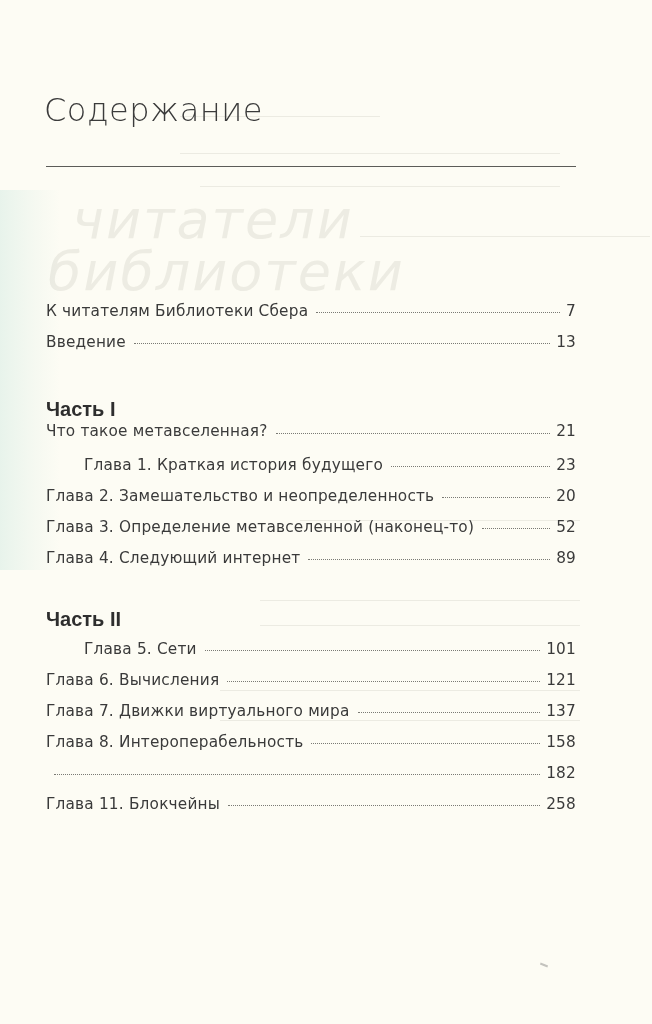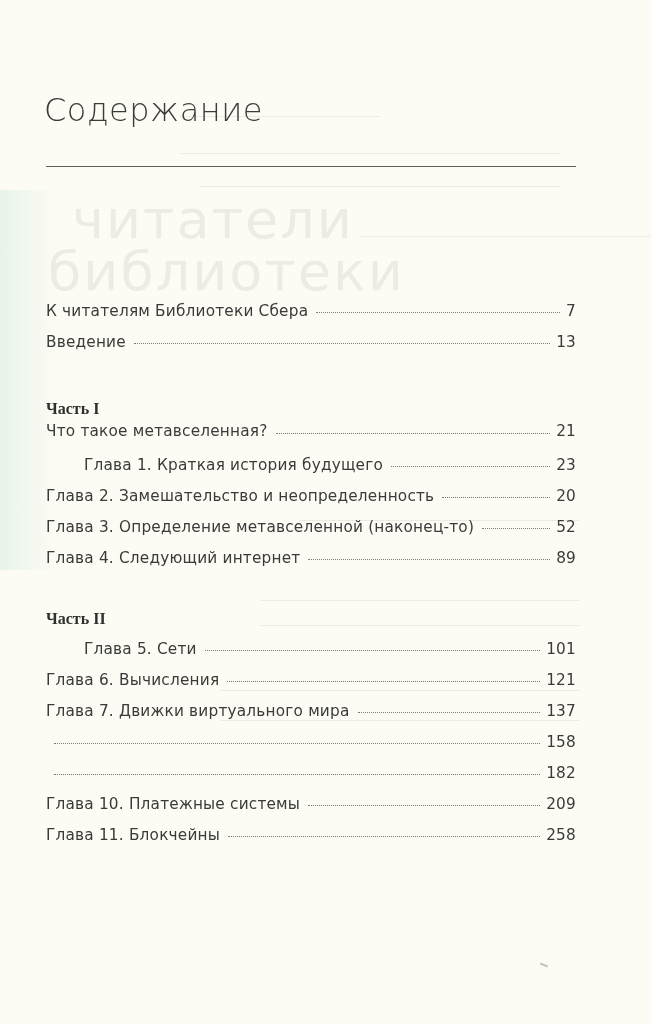--- a/index.html
+++ b/index.html
@@ -22,20 +22,21 @@
         linear-gradient(90deg, rgba(214,236,228,0.55) 0px, rgba(224,240,232,0.35) 28px, rgba(253,252,244,0) 60px) 0 190px / 100% 380px no-repeat,
         #fdfcf4;
     }
     
     .bleed {
       position: absolute;
       color: rgba(120,120,110,0.12);
       font-family: "DejaVu Sans", sans-serif;
       pointer-events: none;
       white-space: nowrap;
+      font-style: italic;
     }
     .bleed.big1 { left: 72px; top: 188px; font-size: 54px; letter-spacing: 2px; }
     .bleed.big2 { left: 48px; top: 240px; font-size: 54px; letter-spacing: 2px; }
     .bleed-line {
       position: absolute;
       height: 1px;
       background: rgba(120,120,110,0.13);
     }
 
     .title {
@@ -84,23 +85,23 @@
       border-bottom: 1.5px dotted #7a7a74;
       transform: translateY(-3px);
       min-width: 10px;
     }
     .entry .page-num {
       flex: 0 0 auto;
       text-align: right;
       letter-spacing: 0.2px;
     }
     .part-heading {
-      font-family: Liberation Serif, serif;
+      font-family: Liberation Sans, sans-serif;
       font-weight: bold;
-      font-size: 16px;
+      font-size: 20px;
       color: #2e2e2e;
       height: 22px;
       line-height: 22px;
     }
     .spacer-intro { height: 40px; }
     .spacer-part { height: 34px; }
     .entry.first-after-part { height: 26px; line-height: 22px; }
     .entry.first-after-part .dots { transform: translateY(-2px); }
     .entry.after-first { margin-top: 4px; margin-left: 38px; }
 
@@ -188,31 +189,27 @@
       <span class="label">Глава 6. Вычисления</span>
       <span class="dots"></span>
       <span class="page-num">121</span>
     </div>
     <div class="entry">
       <span class="label">Глава 7. Движки виртуального мира</span>
       <span class="dots"></span>
       <span class="page-num">137</span>
     </div>
     <div class="entry">
+      <span class="label">Глава 8. Интероперабельность</span>
       <span class="dots"></span>
       <span class="page-num">158</span>
     </div>
     <div class="entry">
       <span class="dots"></span>
       <span class="page-num">182</span>
-    </div>
-    <div class="entry">
-      <span class="label">Глава 10. Платежные системы</span>
-      <span class="dots"></span>
-      <span class="page-num">209</span>
     </div>
     <div class="entry">
       <span class="label">Глава 11. Блокчейны</span>
       <span class="dots"></span>
       <span class="page-num">258</span>
     </div>
   </div>
 
   <div class="speck"></div>
 </div>

